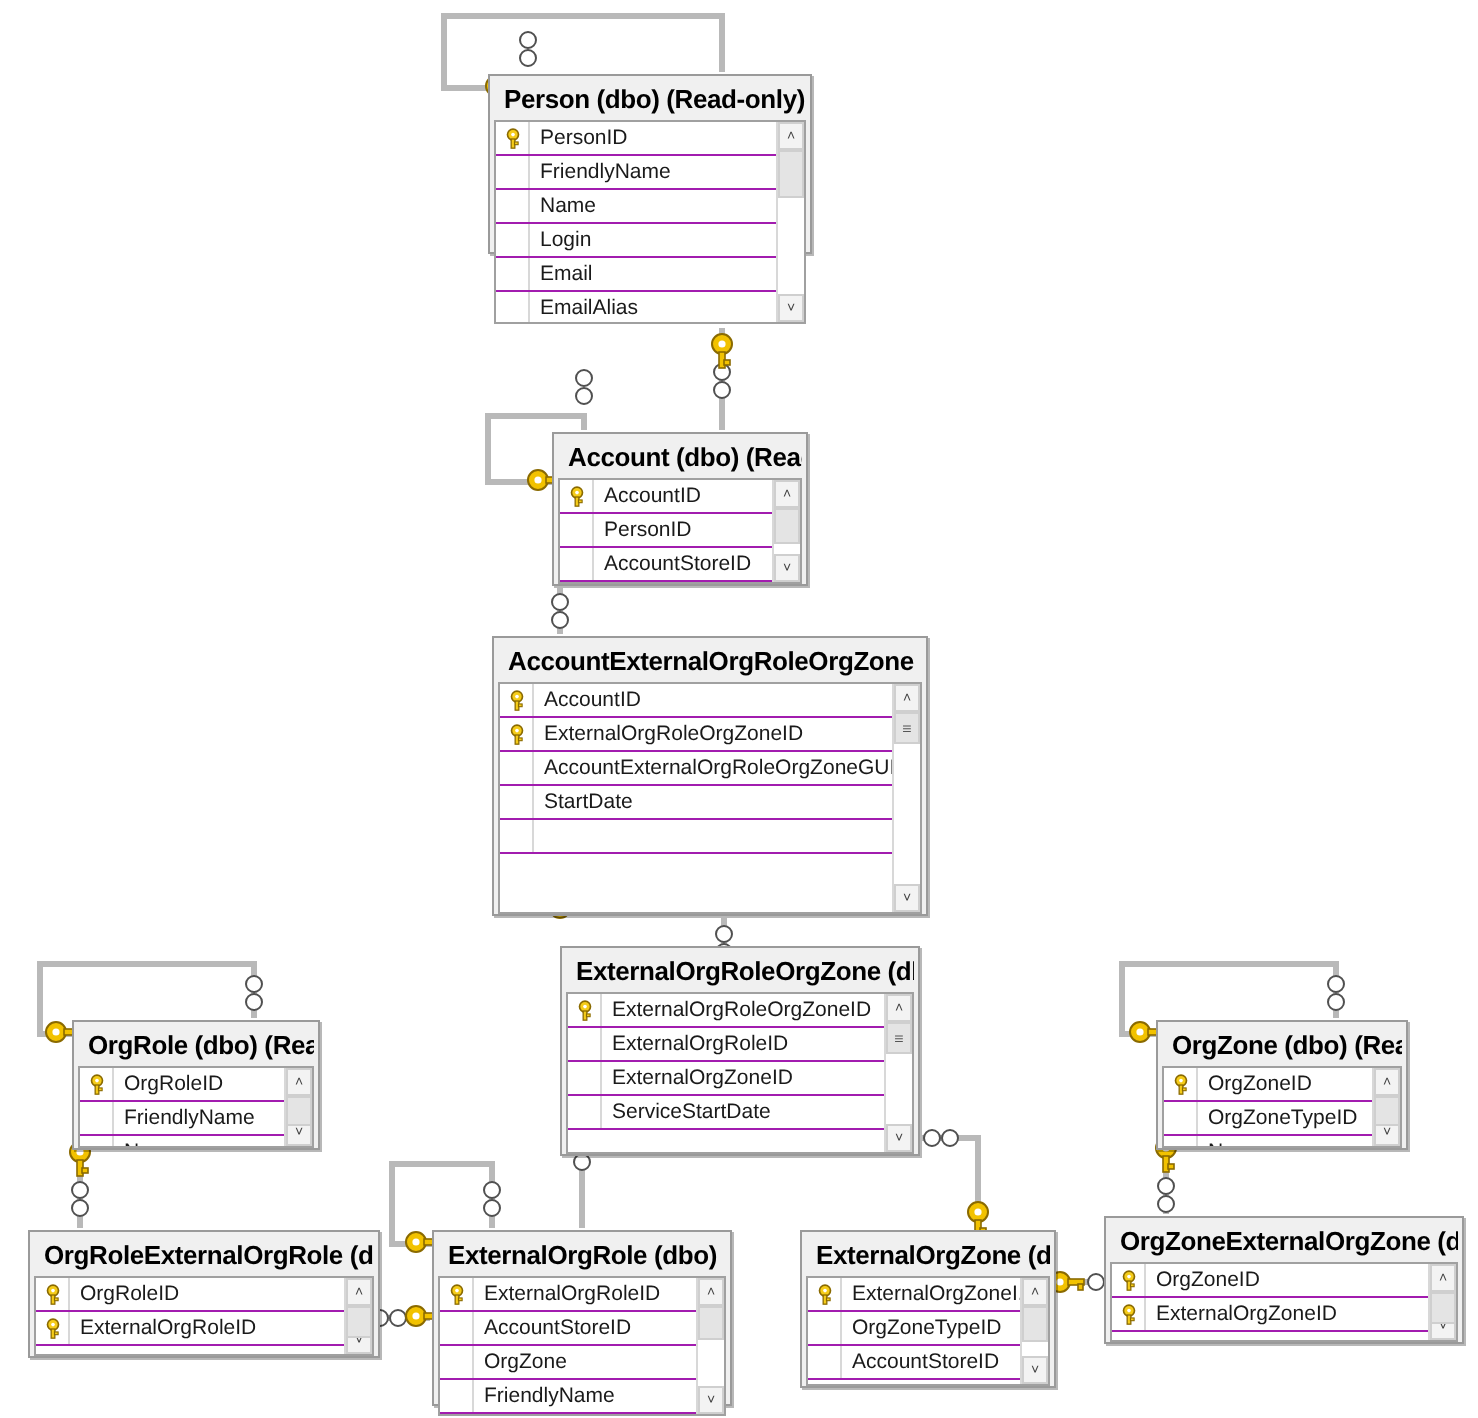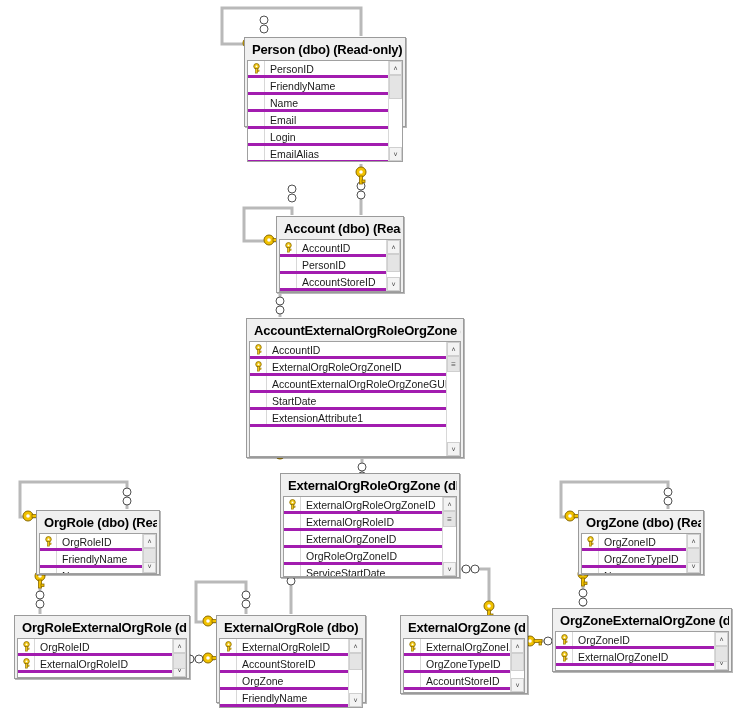--- a/index.html
+++ b/index.html
@@ -46,21 +46,21 @@
     position: relative;
     background: #ffffff;
     border: 1px solid #a0a0a0;
     box-sizing: border-box;
     overflow: hidden;
   }
   .row {
     display: flex;
     align-items: stretch;
     height: 17px;
-    border-bottom: 3px solid #a21caf;
+    border-bottom: 1px solid #a21caf;
     box-sizing: border-box;
   }
   .row:last-child { border-bottom: none; }
   .keycell {
     width: 17px;
     min-width: 17px;
     border-right: 1px solid #d8d8d8;
     background: #ffffff;
     display: flex;
     align-items: center;
@@ -362,25 +362,25 @@
           <div class="row">
             <div class="keycell"></div>
             <div class="colname">FriendlyName</div>
           </div>
           <div class="row">
             <div class="keycell"></div>
             <div class="colname">Name</div>
           </div>
           <div class="row">
             <div class="keycell"></div>
+            <div class="colname">Login</div>
+          </div>
+          <div class="row">
+            <div class="keycell"></div>
             <div class="colname">Email</div>
-          </div>
-          <div class="row">
-            <div class="keycell"></div>
-            <div class="colname">Login</div>
           </div>
           <div class="row">
             <div class="keycell"></div>
             <div class="colname">EmailAlias</div>
           </div>
           <div class="sbar">
             <div class="sb-btn">˄</div>
             <div class="sb-track">
               <div class="sb-thumb" style="top: 0px; height: 24px;"></div>
             </div>
@@ -447,21 +447,20 @@
           <div class="row">
             <div class="keycell"></div>
             <div class="colname">AccountExternalOrgRoleOrgZoneGUID</div>
           </div>
           <div class="row">
             <div class="keycell"></div>
             <div class="colname">StartDate</div>
           </div>
           <div class="row">
             <div class="keycell"></div>
-            <div class="colname">ExtensionAttribute1</div>
           </div>
           <div class="sbar">
             <div class="sb-btn">˄</div>
             <div class="sb-track">
               <div class="sb-thumb marker" style="top: 0px; height: 16px;">≡</div>
             </div>
             <div class="sb-btn">˅</div>
           </div>
         </div>
       </div>
@@ -482,24 +481,20 @@
           <div class="row">
             <div class="keycell"></div>
             <div class="colname">ExternalOrgRoleID</div>
           </div>
           <div class="row">
             <div class="keycell"></div>
             <div class="colname">ExternalOrgZoneID</div>
           </div>
           <div class="row">
             <div class="keycell"></div>
-            <div class="colname">OrgRoleOrgZoneID</div>
-          </div>
-          <div class="row">
-            <div class="keycell"></div>
             <div class="colname">ServiceStartDate</div>
           </div>
           <div class="sbar">
             <div class="sb-btn">˄</div>
             <div class="sb-track">
               <div class="sb-thumb marker" style="top: 0px; height: 16px;">≡</div>
             </div>
             <div class="sb-btn">˅</div>
           </div>
         </div>

